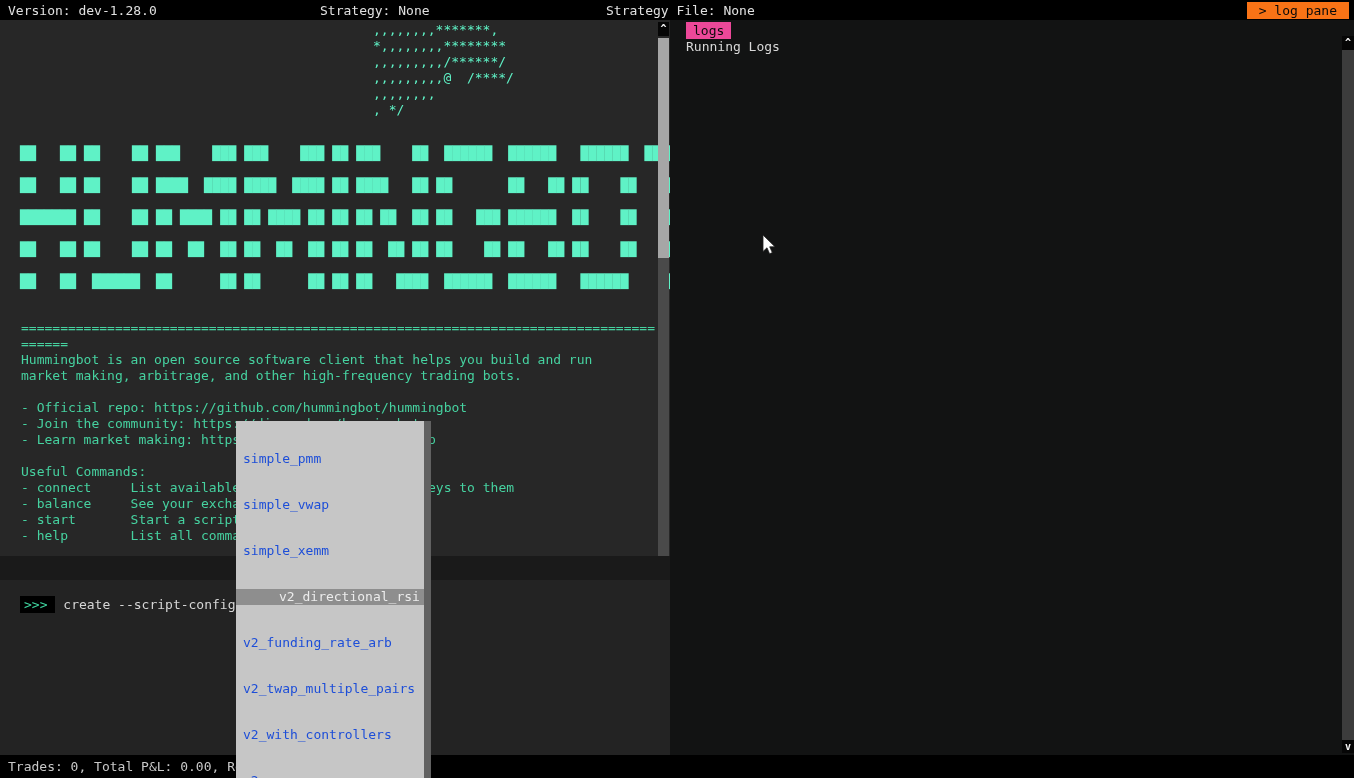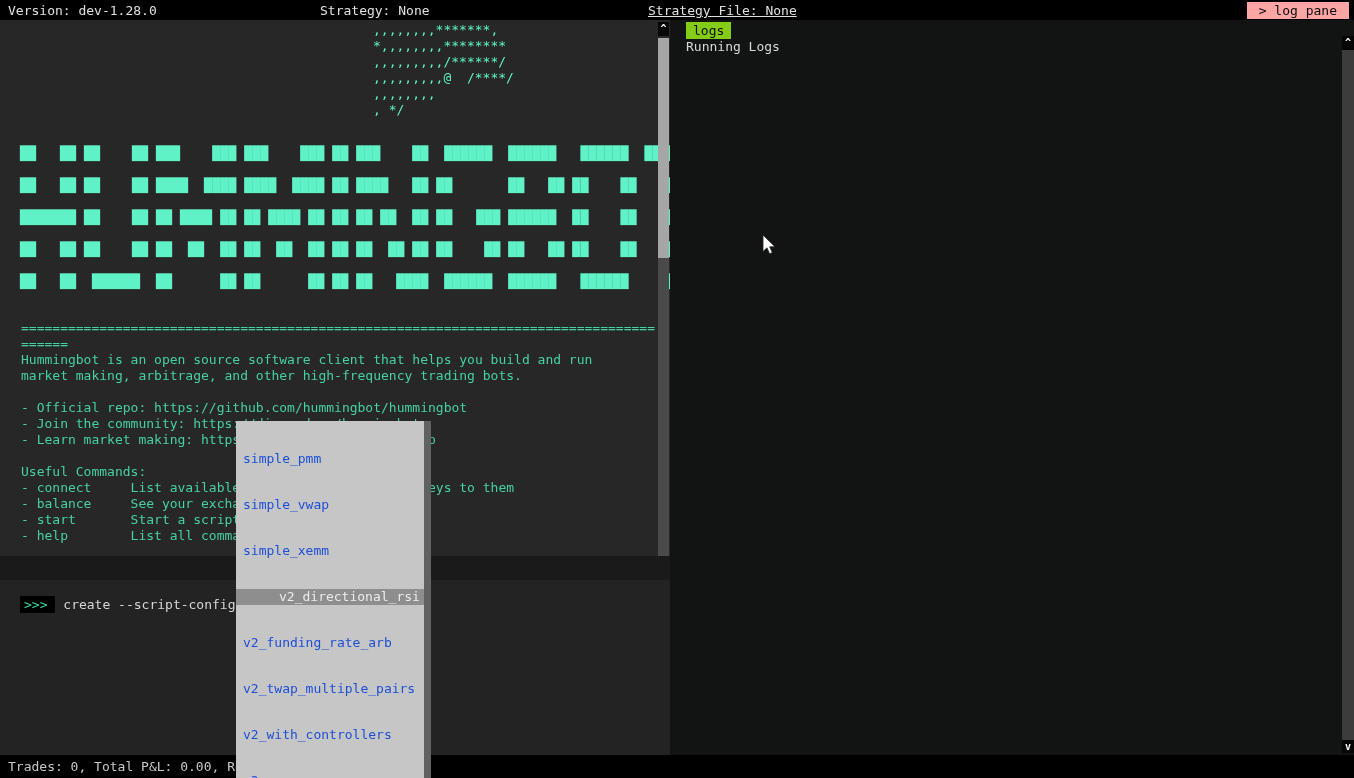--- a/index.html
+++ b/index.html
@@ -6,23 +6,23 @@
   .screen{position:relative;width:1354px;height:778px;background:#000;overflow:hidden;
           font-family:"DejaVu Sans Mono",monospace;font-size:13px;}
   .screen *{box-sizing:border-box;}
   span,div,pre{white-space:pre;}
 
   
   .topbar{position:absolute;left:0;top:0;width:1354px;height:20px;background:#000;color:#e0e0e0;}
   .topbar .lbl{position:absolute;top:3px;}
   .lbl-version{left:8px;}
   .lbl-strategy{left:320px;}
-  .lbl-strategy-file{left:648px;text-decoration:underline;}
+  .lbl-strategy-file{left:606px;}
   .lbl-gateway{left:940px;margin-top:28px;}
-  .log-pane-btn{position:absolute;right:5px;top:2px;height:17px;background:#fca5a5;color:#0a0a0a;
+  .log-pane-btn{position:absolute;right:5px;top:2px;height:17px;background:#f97316;color:#0a0a0a;
                 padding:1px 12px;border:none;font:inherit;cursor:pointer;}
 
   
   .main-pane{position:absolute;left:0;top:20px;width:670px;height:536px;background:#272727;overflow:hidden;}
   .ascii-art{position:absolute;left:373px;top:2px;margin:0;line-height:16px;color:#5ff2c6;}
   .banner{position:absolute;left:20px;top:118px;margin:0;font-size:13.3px;line-height:32px;color:#5ff2c6;}
   .welcome{position:absolute;left:21px;top:300px;margin:0;line-height:16px;color:#46d2a0;}
 
   
   .pane-strip{position:absolute;left:0;top:556px;width:670px;height:24px;background:#1a1a1a;}
@@ -34,21 +34,21 @@
   
   .sb-arrow{position:absolute;width:11px;height:14px;background:#060606;color:#f5f5f5;
             font-size:10px;font-weight:bold;text-align:center;line-height:13px;}
   .left-sb-up{left:658px;top:22px;}
   .left-sb-thumb{position:absolute;left:658px;top:38px;width:11px;height:220px;background:#a6a6a6;}
   .left-sb-track{position:absolute;left:658px;top:258px;width:11px;height:307px;background:#4a4a4a;}
   .left-sb-down{left:658px;top:565px;height:15px;}
 
   
   .log-panel{position:absolute;left:670px;top:20px;width:684px;height:735px;background:#121313;}
-  .logs-tab{position:absolute;left:16px;top:2px;background:#84cc16;color:#0a0a0a;padding:1px 7px;cursor:pointer;}
+  .logs-tab{position:absolute;left:16px;top:2px;background:#ec4899;color:#0a0a0a;padding:1px 7px;cursor:pointer;}
   .logs-heading{position:absolute;left:16px;top:19px;color:#d8d8d8;}
   .right-sb-up{left:1342px;top:36px;width:12px;}
   .right-sb-track{position:absolute;left:1342px;top:50px;width:12px;height:690px;background:#3c3c3c;}
   .right-sb-down{left:1342px;top:740px;width:12px;height:13px;}
 
   
   .completion-menu{position:absolute;left:236px;top:421px;width:195px;z-index:20;background:#c6c6c6;}
   .completion-item{height:16px;line-height:16px;padding-left:7px;width:188px;color:#1d4ed8;cursor:pointer;}
   .completion-item.selected{background:#8e8e8e;color:#ececec;padding-left:43px;}
   .menu-scrollbar{position:absolute;right:0;top:0;bottom:0;width:7px;background:#616161;}

